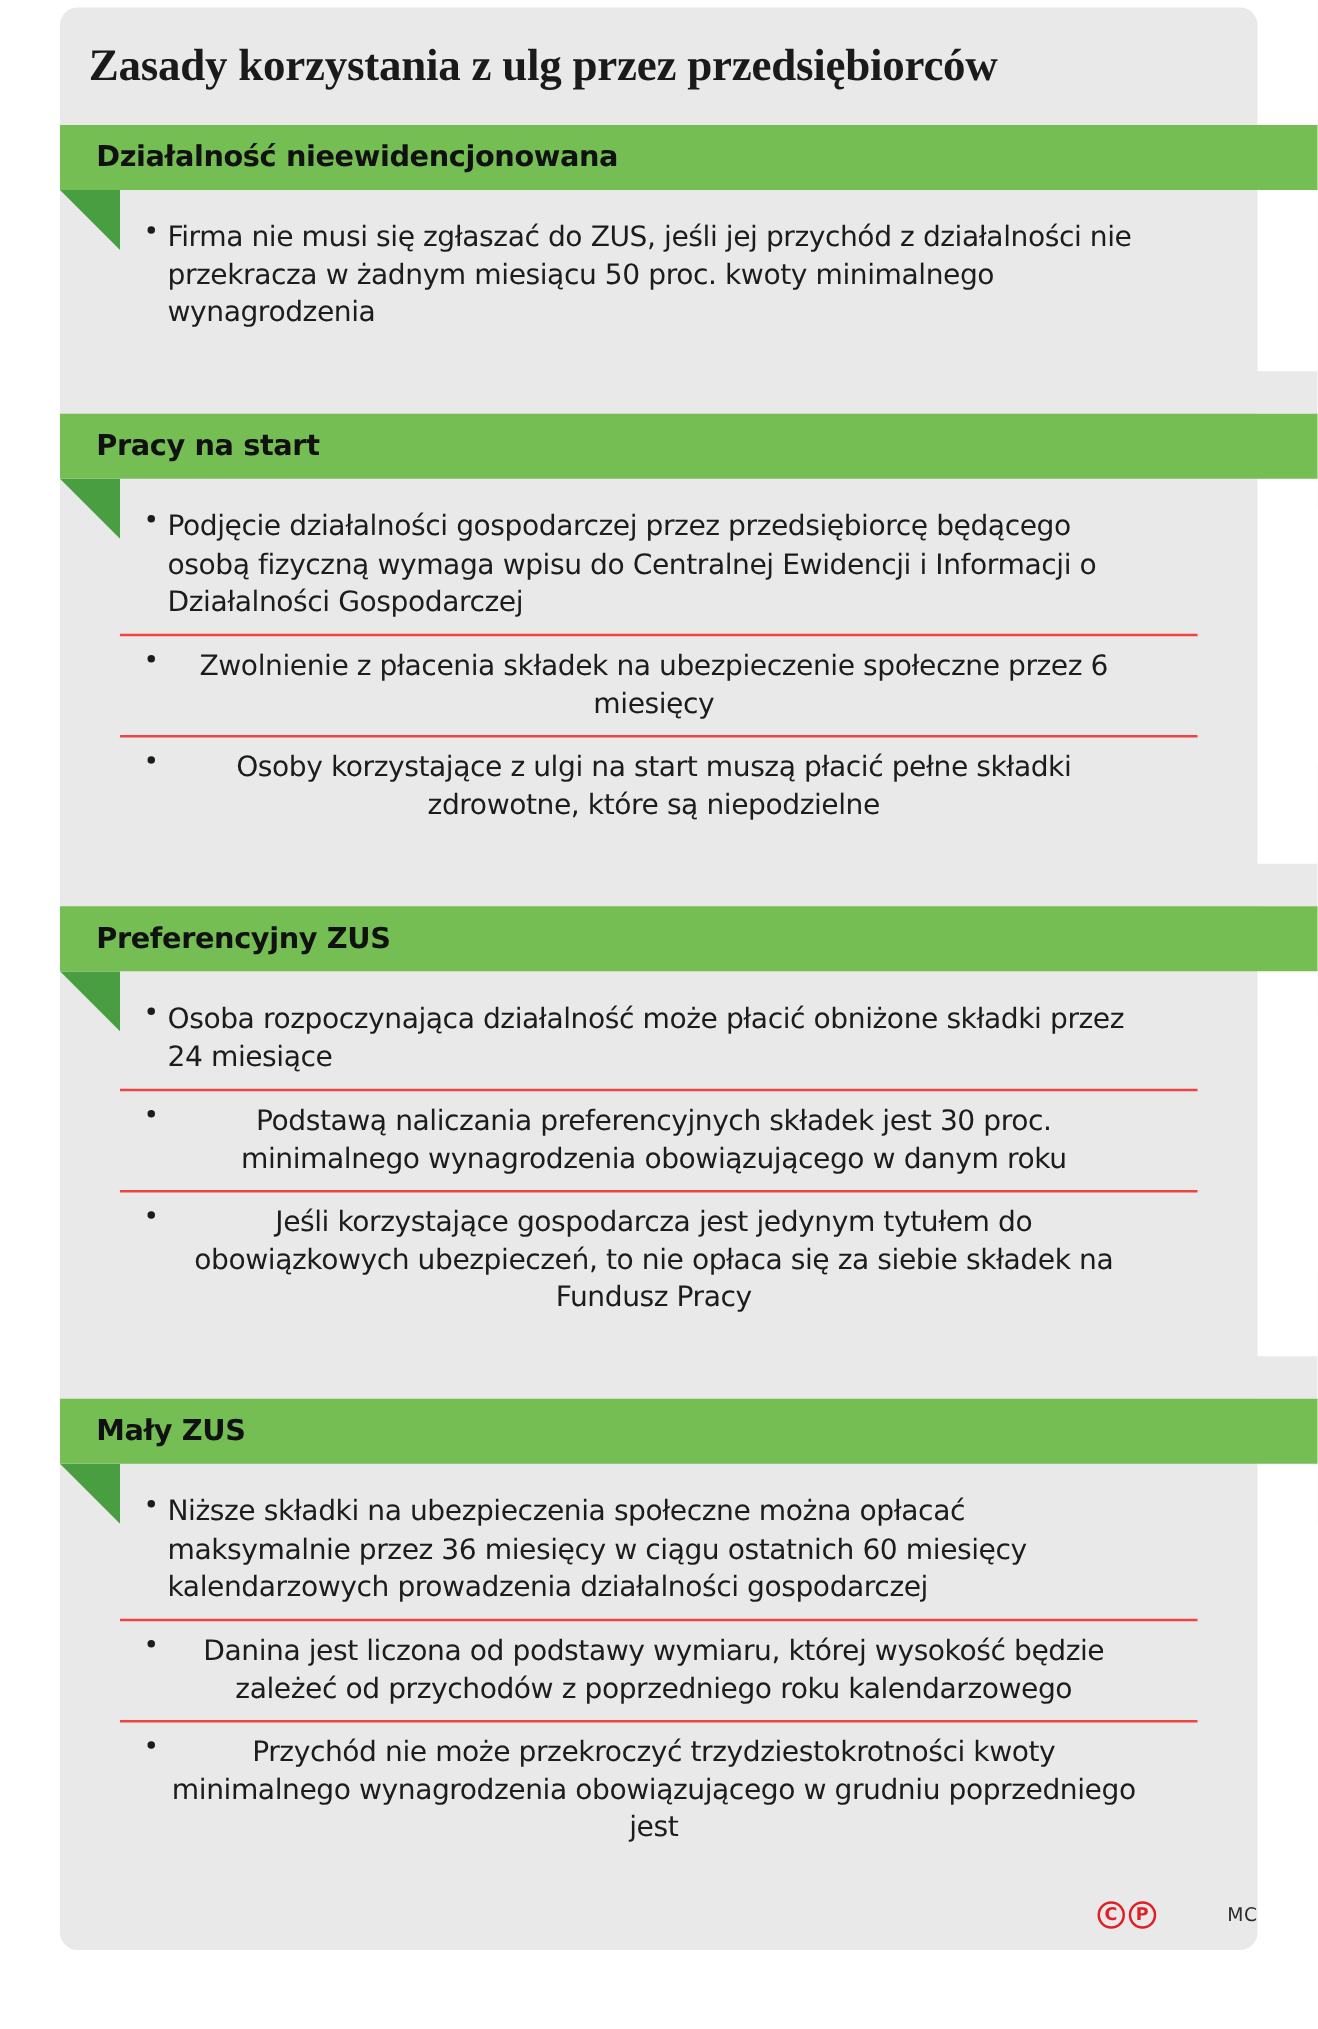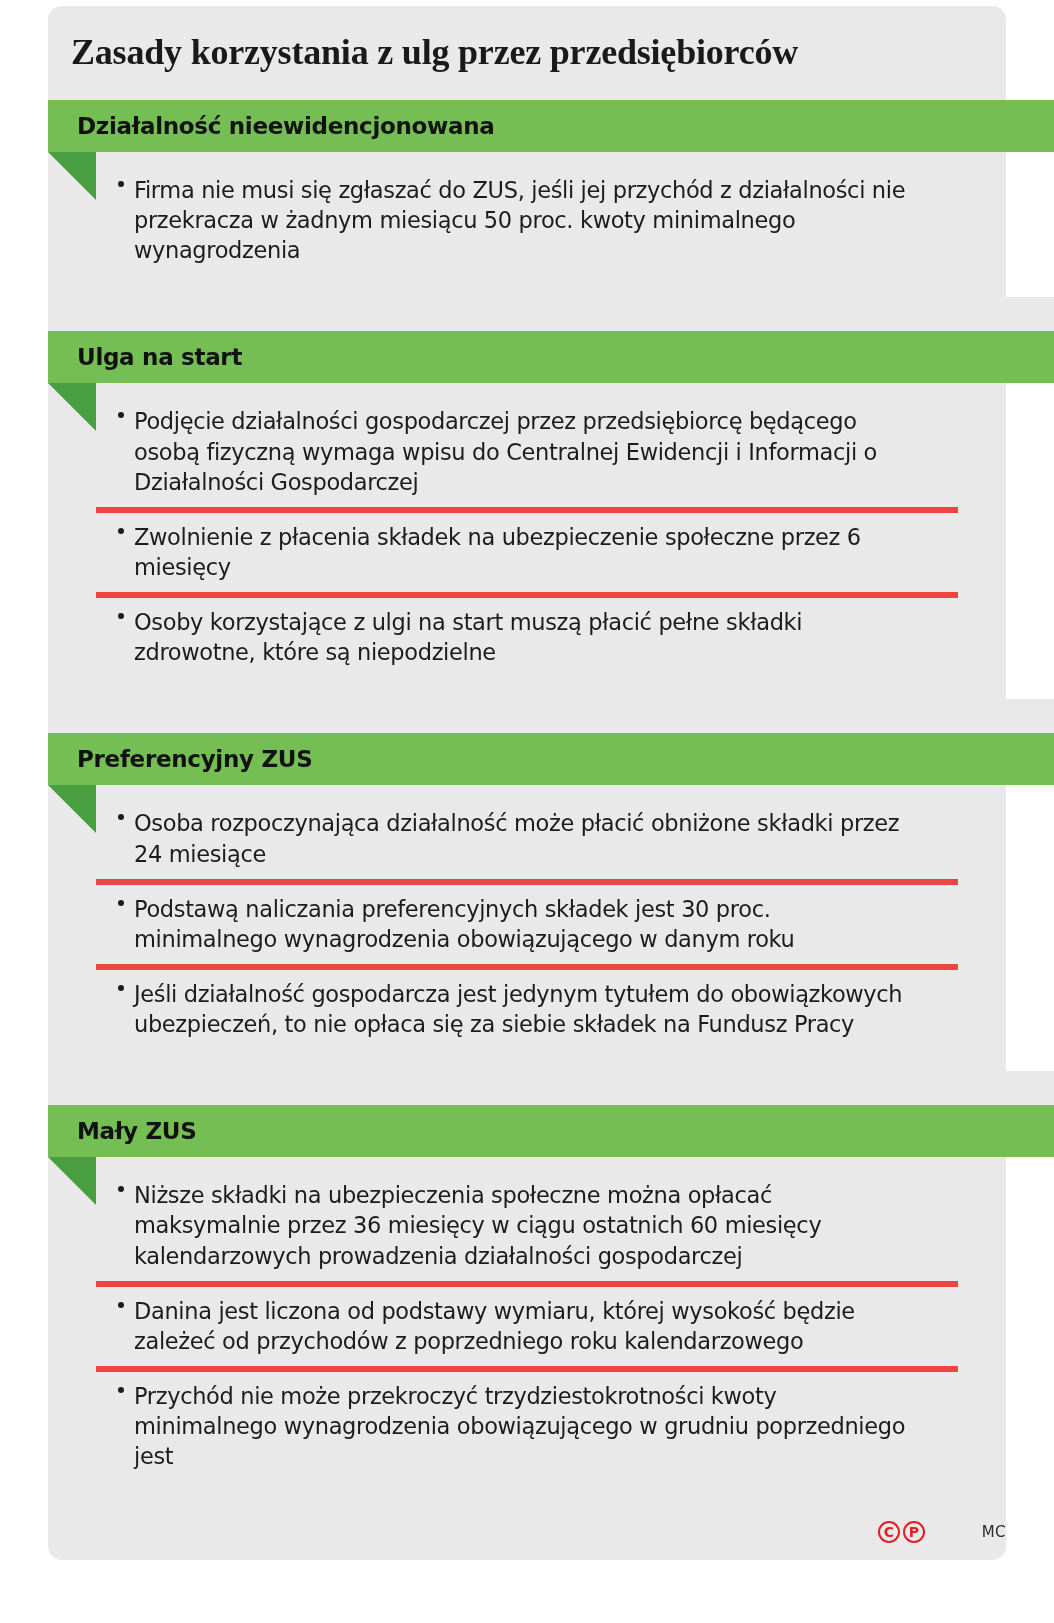--- a/index.html
+++ b/index.html
@@ -121,21 +121,22 @@
   .bullet {
     position: relative;
     padding: 9px 46px 10px 38px;
     font-family: "DejaVu Sans", "Liberation Sans", sans-serif;
     font-size: 22.5px;
     line-height: 1.34;
     color: #1c1c1c;
     letter-spacing: -0.35px;
   }
   .bullet + .bullet {
-    border-top: 6px solid #ef4444;
+    border-top: 2px solid #ef4444;
+    text-align: center;
   }
   .bullet .dot {
     position: absolute;
     left: 22px;
     top: 15px;
     width: 6px;
     height: 6px;
     background: #1c1c1c;
     border-radius: 50%;
   }
@@ -216,21 +217,21 @@
           <ul class="bullets">
             <li class="bullet"><span class="dot"></span><span>Firma nie musi się zgłaszać do ZUS, jeśli jej przychód z działalności nie przekracza w żadnym miesiącu 50 proc. kwoty minimalnego wynagrodzenia</span></li>
           </ul>
         </div>
       </div>
       <div class="sec-gap">
         <div class="sec-gap-inner"></div>
       </div>
       <div class="section">
         <div class="sec-bar">
-          <div class="sec-bar-label">Ulga na start</div>
+          <div class="sec-bar-label">Pracy na start</div>
         </div>
         <div class="sec-fold">
           <svg width="48" height="48" viewBox="0 0 48 48">
             <polygon points="0,0 48,0 48,48" fill="#4a9e42"></polygon>
           </svg>
         </div>
         <div class="sec-body">
           <ul class="bullets">
             <li class="bullet"><span class="dot"></span><span>Podjęcie działalności gospodarczej przez przedsiębiorcę będącego osobą fizyczną wymaga wpisu do Centralnej Ewidencji i Informacji o Działalności Gospodarczej</span></li>
             <li class="bullet"><span class="dot"></span><span>Zwolnienie z płacenia składek na ubezpieczenie społeczne przez 6 miesięcy</span></li>
@@ -247,21 +248,21 @@
         </div>
         <div class="sec-fold">
           <svg width="48" height="48" viewBox="0 0 48 48">
             <polygon points="0,0 48,0 48,48" fill="#4a9e42"></polygon>
           </svg>
         </div>
         <div class="sec-body">
           <ul class="bullets">
             <li class="bullet"><span class="dot"></span><span>Osoba rozpoczynająca działalność może płacić obniżone składki przez 24 miesiące</span></li>
             <li class="bullet"><span class="dot"></span><span>Podstawą  naliczania preferencyjnych składek jest 30 proc. minimalnego wynagrodzenia obowiązującego w danym roku</span></li>
-            <li class="bullet"><span class="dot"></span><span>Jeśli działalność gospodarcza jest jedynym tytułem do obowiązkowych ubezpieczeń, to nie opłaca się za siebie składek na Fundusz Pracy</span></li>
+            <li class="bullet"><span class="dot"></span><span>Jeśli korzystające gospodarcza jest jedynym tytułem do obowiązkowych ubezpieczeń, to nie opłaca się za siebie składek na Fundusz Pracy</span></li>
           </ul>
         </div>
       </div>
       <div class="sec-gap">
         <div class="sec-gap-inner"></div>
       </div>
       <div class="section">
         <div class="sec-bar">
           <div class="sec-bar-label">Mały ZUS</div>
         </div>

